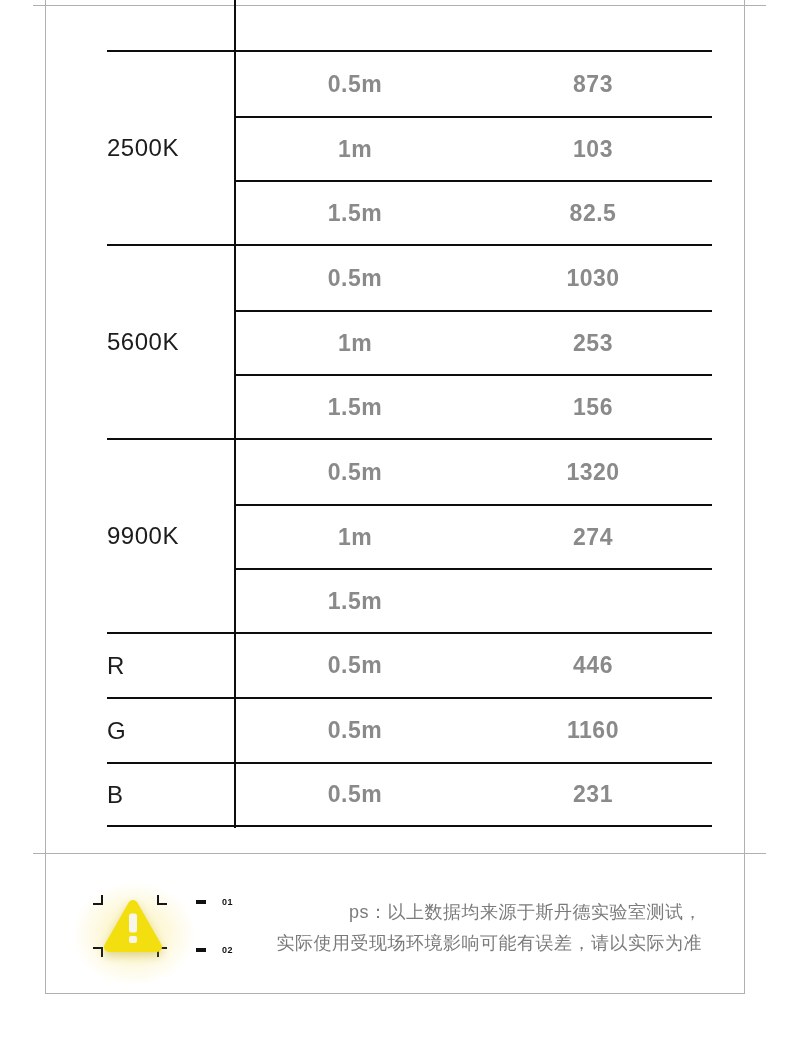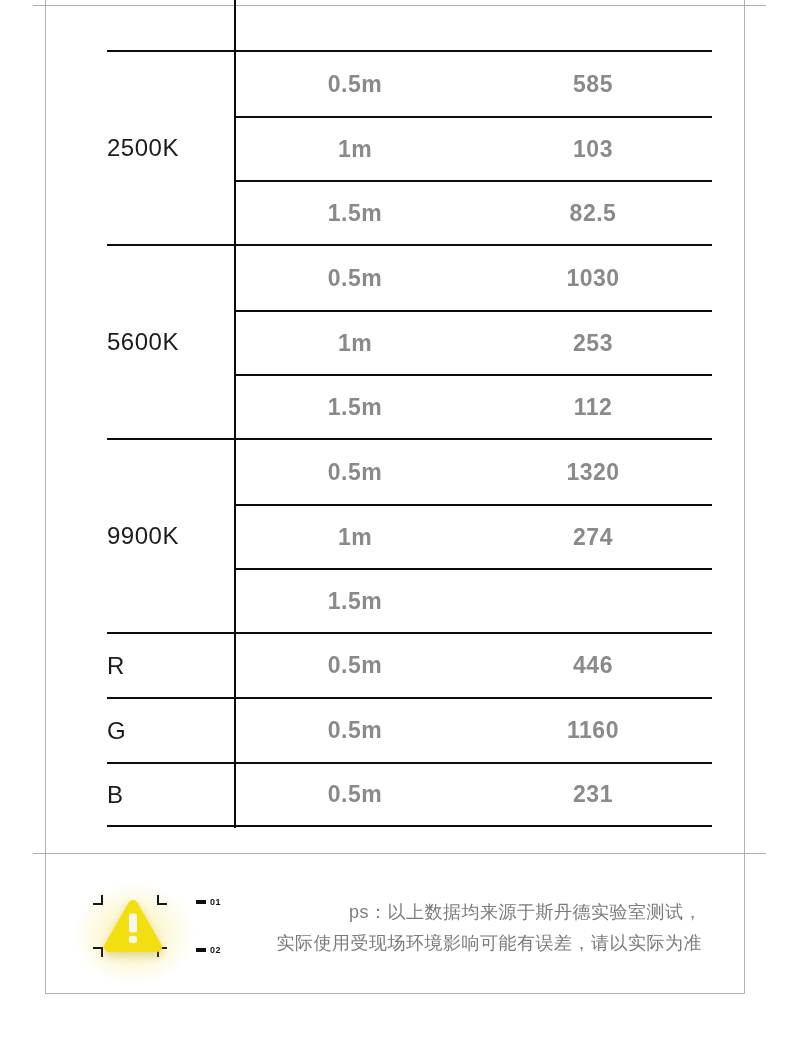--- a/index.html
+++ b/index.html
@@ -34,21 +34,21 @@
     background:radial-gradient(closest-side,rgba(248,230,120,0.55),rgba(248,230,120,0.25) 55%,rgba(248,230,120,0) 100%);
   }
   #icon-frame{position:absolute;left:93px;top:895px;width:74px;height:62px;}
   .bracket{position:absolute;width:10px;height:10px;box-sizing:border-box;}
   .br-tl{left:0;top:0;border-right:2px solid #161616;border-bottom:2px solid #161616;}
   .br-tr{right:0;top:0;border-left:2px solid #161616;border-bottom:2px solid #161616;}
   .br-bl{left:0;bottom:0;border-right:2px solid #161616;border-top:2px solid #161616;}
   .br-br{right:0;bottom:0;border-left:2px solid #161616;border-top:2px solid #161616;}
   #warning-svg{position:absolute;left:103px;top:899px;filter:drop-shadow(0 4px 5px rgba(190,170,50,0.45));}
 
-  .marker{position:absolute;left:196px;display:flex;align-items:center;gap:4px;}
+  .marker{position:absolute;left:196px;display:flex;align-items:center;gap:16px;}
   .marker .bar{width:10px;height:4px;background:#111111;}
   .marker .mtxt{font-size:9px;font-weight:bold;color:#111111;letter-spacing:.5px;}
   #marker-01{top:897px;}
   #marker-02{top:945px;}
 
   #lab-note{
     position:absolute;right:88px;top:897px;text-align:right;
     font-size:18px;line-height:31px;color:#7b7b7b;letter-spacing:.5px;
   }
 </style>
@@ -66,21 +66,21 @@
   <div id="spec-table">
     <div id="col-divider"></div>
 
     <div class="t-spacer"></div>
 
     <div class="t-group">
       <div class="t-label">2500K</div>
       <div class="t-rows">
         <div class="t-row">
           <div class="cell">0.5m</div>
-          <div class="cell">585</div>
+          <div class="cell">873</div>
         </div>
         <div class="t-row">
           <div class="cell">1m</div>
           <div class="cell">103</div>
         </div>
         <div class="t-row">
           <div class="cell">1.5m</div>
           <div class="cell">82.5</div>
         </div>
       </div>
@@ -92,21 +92,21 @@
         <div class="t-row">
           <div class="cell">0.5m</div>
           <div class="cell">1030</div>
         </div>
         <div class="t-row">
           <div class="cell">1m</div>
           <div class="cell">253</div>
         </div>
         <div class="t-row">
           <div class="cell">1.5m</div>
-          <div class="cell">112</div>
+          <div class="cell">156</div>
         </div>
       </div>
     </div>
 
     <div class="t-group">
       <div class="t-label">9900K</div>
       <div class="t-rows">
         <div class="t-row">
           <div class="cell">0.5m</div>
           <div class="cell">1320</div>

